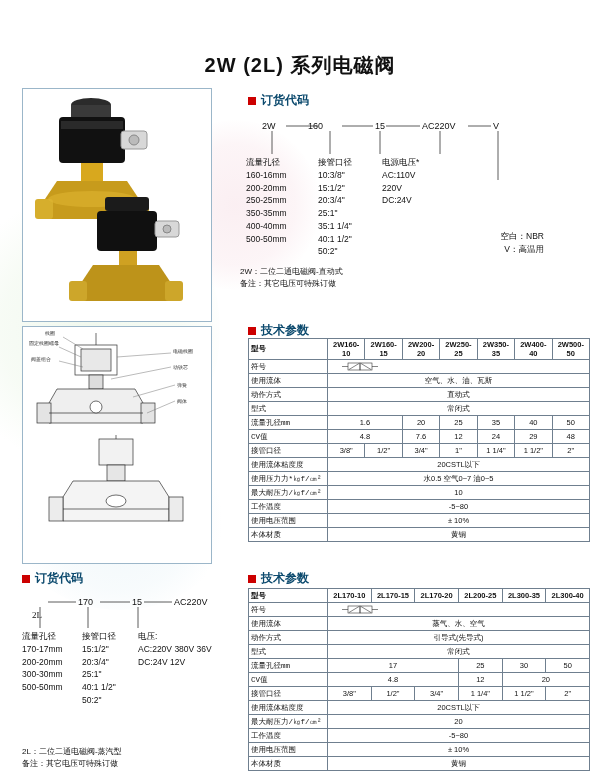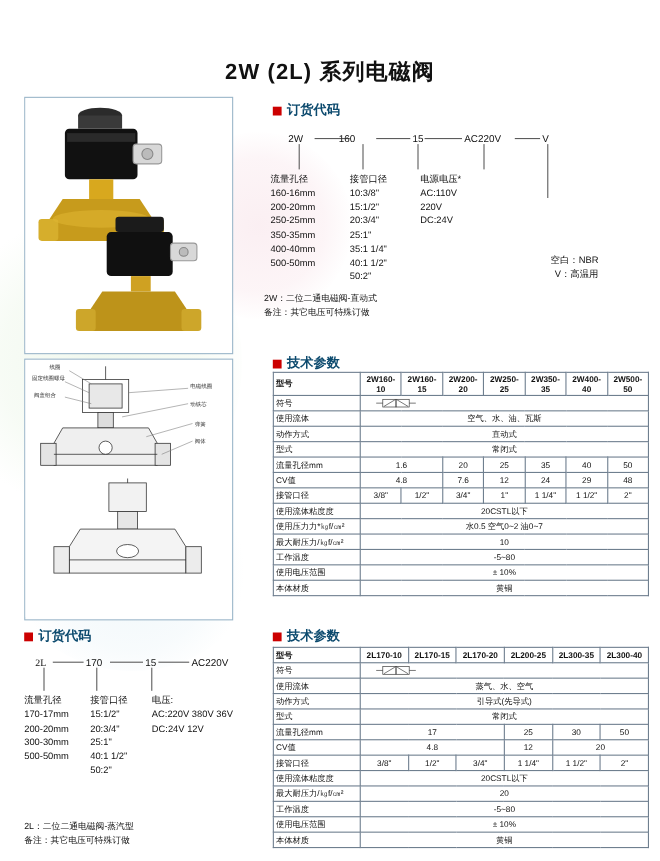--- a/index.html
+++ b/index.html
@@ -33,21 +33,21 @@
   .photo2{left:22px;top:326px;width:188px;height:236px;}
 
   
   .code-area{position:absolute;font-size:9px;line-height:1.35;}
   .code-top{left:240px;top:120px;width:350px;}
   .col-list{position:absolute;font-size:8.5px;line-height:1.5;}
 
   
   table.spec{position:absolute;border-collapse:collapse;font-size:7.5px;}
   table.spec td{border:1px solid #6f7f8f;padding:1px 2px;text-align:center;height:11px;}
-  table.spec td.lbl{text-align:left;width:74px;background:#fff;white-space:nowrap;}
+  table.spec td.lbl{text-align:left;width:74px;background:#fff;white-space:nowrap;font-family:Liberation Mono, monospace;}
   table.spec tr.head td{font-weight:bold;}
 
   .note{position:absolute;font-size:8px;line-height:1.45;}
 
   
   svg{display:block;}
 </style>
 </head>
 <body>
 
@@ -220,21 +220,21 @@
     <td>1 1/4"</td>
     <td>1 1/2"</td>
     <td>2"</td>
   </tr>
   <tr>
     <td class="lbl">使用流体粘度度</td>
     <td colspan="7">20CSTL以下</td>
   </tr>
   <tr>
     <td class="lbl">使用压力力*㎏f/㎝²</td>
-    <td colspan="7">水0.5    空气0~2    油0~7</td>
+    <td colspan="7">水0.5    空气0~7    油0~5</td>
   </tr>
   <tr>
     <td class="lbl">最大耐压力/㎏f/㎝²</td>
     <td colspan="7">10</td>
   </tr>
   <tr>
     <td class="lbl">工作温度</td>
     <td colspan="7">-5~80</td>
   </tr>
   <tr>
@@ -294,21 +294,21 @@
     </g>
   </svg>
 </div>
 
 <div class="sec-head" style="left:22px;top:570px;">
   <span class="sq"></span><span class="txt">订货代码</span>
 </div>
 
 <div class="code-area" style="left:22px;top:596px;width:215px;">
   <div style="position:relative;height:18px;">
-    <span style="position:absolute;left:10px;top:0;font-family:Liberation Serif, serif;">2L</span>
+    <span style="position:absolute;left:10px;top:13px;font-family:Liberation Serif, serif;">2L</span>
     <span style="position:absolute;left:56px;top:0;">170</span>
     <span style="position:absolute;left:110px;top:0;">15</span>
     <span style="position:absolute;left:152px;top:0;">AC220V</span>
     <svg style="position:absolute;left:0;top:0;" width="220" height="40">
       <line x1="26" y1="6" x2="54" y2="6" stroke="#333" stroke-width="0.8"></line>
       <line x1="78" y1="6" x2="108" y2="6" stroke="#333" stroke-width="0.8"></line>
       <line x1="122" y1="6" x2="150" y2="6" stroke="#333" stroke-width="0.8"></line>
       <line x1="18" y1="11" x2="18" y2="32" stroke="#333" stroke-width="0.8"></line>
       <line x1="66" y1="11" x2="66" y2="32" stroke="#333" stroke-width="0.8"></line>
       <line x1="116" y1="11" x2="116" y2="32" stroke="#333" stroke-width="0.8"></line>

